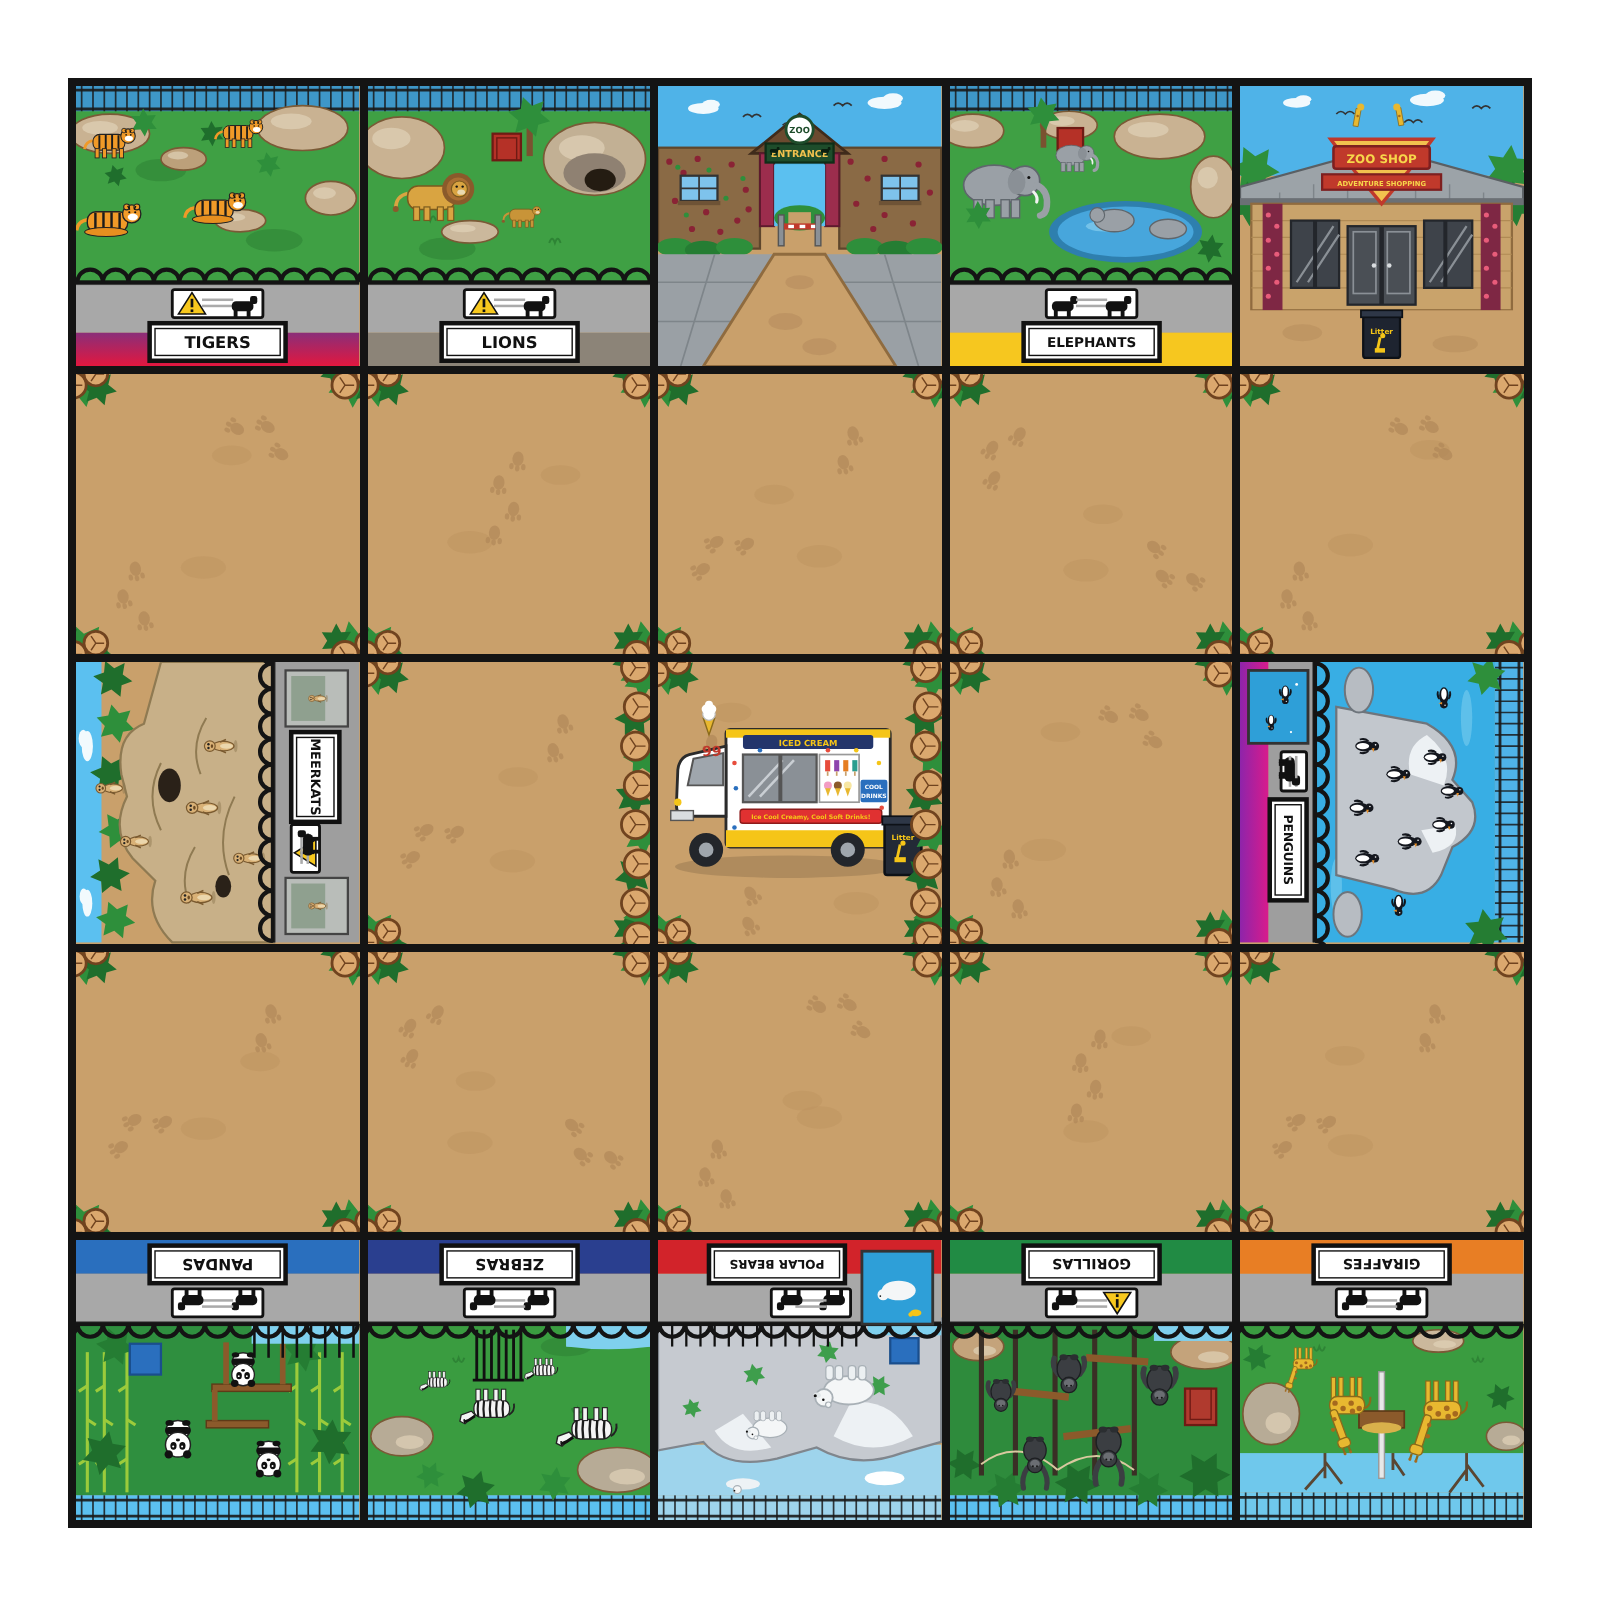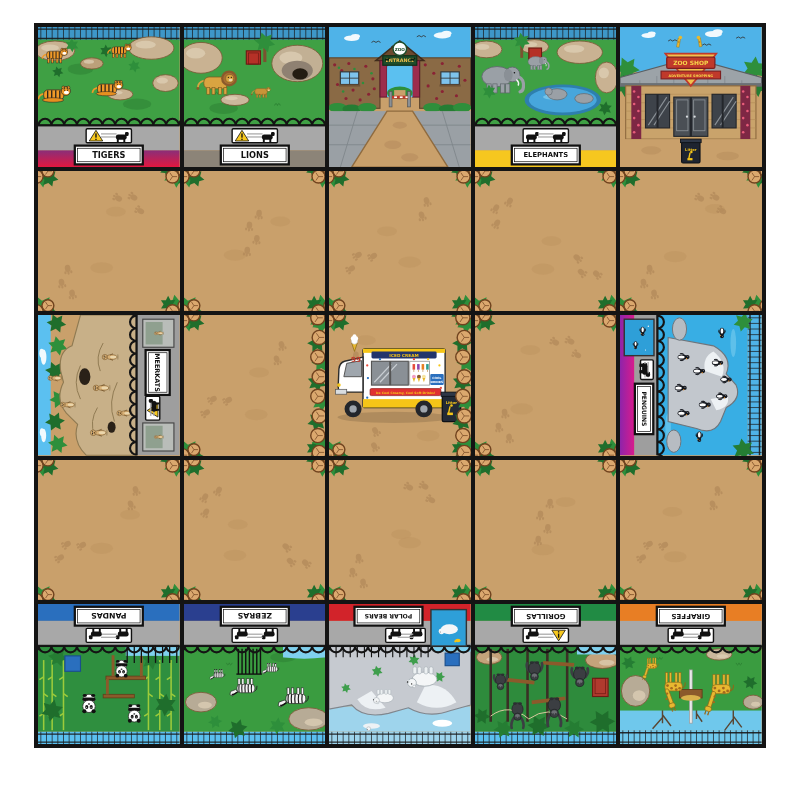--- a/index.html
+++ b/index.html
@@ -1,18 +1,18 @@
 <!DOCTYPE html>
 <html><head>
 <meta charset="utf-8">
 <style>
   html,body{margin:0;padding:0;background:#fff}
   .page{width:800px;height:800px;position:relative;background:#fff;
         font-family:"DejaVu Sans","Liberation Sans",sans-serif;overflow:hidden}
-  .mat{position:absolute;left:34px;top:23px;width:732px;height:725px;
+  .mat{position:absolute;left:34px;top:39px;width:732px;height:725px;
        display:grid;grid-template-columns:repeat(5,1fr);grid-template-rows:repeat(5,1fr);
        gap:4px;background:#141414;padding:4px;box-sizing:border-box}
   .tile{position:relative;background:#C9A06B;overflow:hidden}
   .tile svg{position:absolute;inset:0;width:100%;height:100%;display:block}
   text{font-family:"DejaVu Sans","Liberation Sans",sans-serif}
 </style>
 </head>
 <body>
 
 <div class="page">

